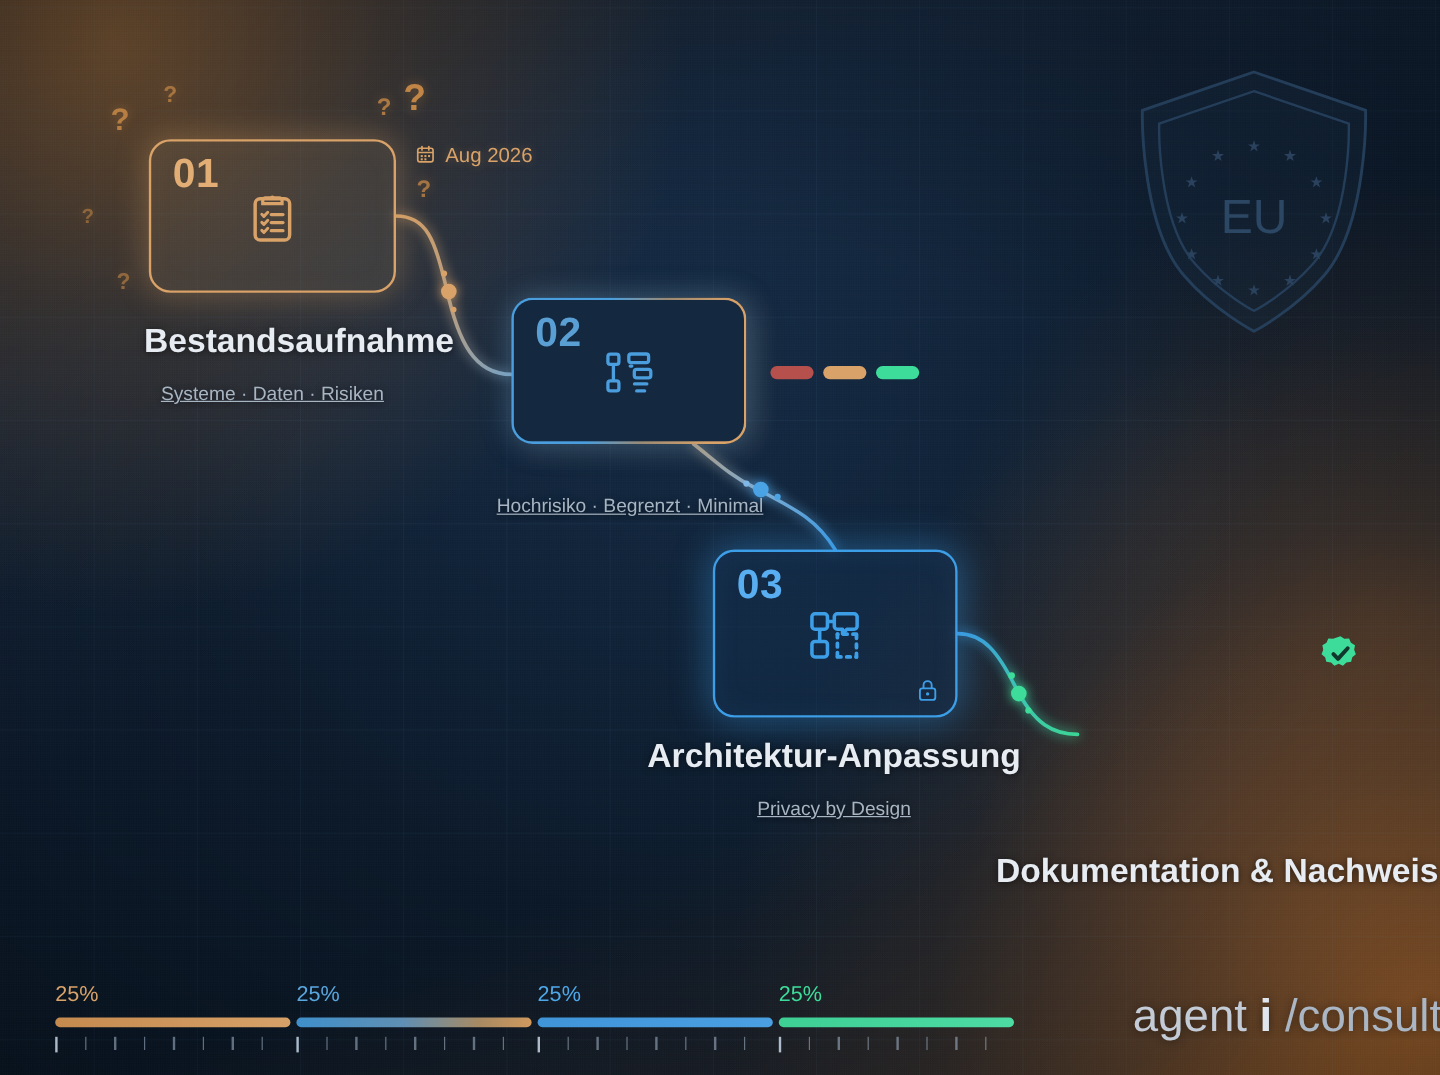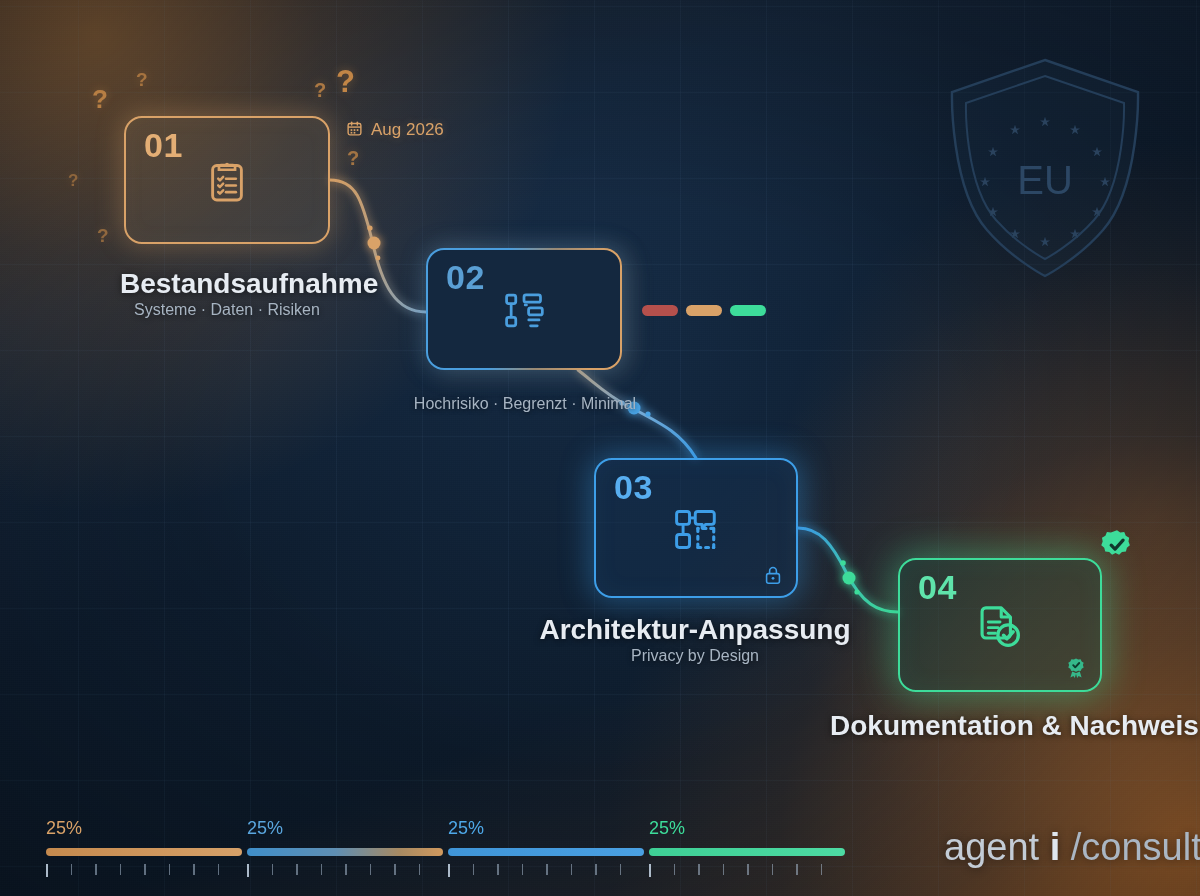--- a/index.html
+++ b/index.html
@@ -112,22 +112,23 @@
   }
   #card-04 .num{ color:#5fe3ab; }
 
   
   .caption{ position:absolute; }
   .caption .title{
     font-size:28px; font-weight:700; color:#e7ecf2; white-space:nowrap;
     text-shadow:0 1px 6px rgba(0,0,0,.55);
   }
   .caption .sub{
-    font-size:16px; color:#a7b4c2; white-space:nowrap; margin-top:1px;
+    font-size:16px; color:#a7b4c2; white-space:nowrap; margin-top:20px;
     text-shadow:0 1px 5px rgba(0,0,0,.5);
+    text-decoration:underline;
   }
 
   
   .datechip{
     position:absolute; left:346px; top:120px;
     display:flex; align-items:flex-start; gap:8px;
     color:#d9a268; font-size:17px; white-space:nowrap;
     text-shadow:0 0 8px rgba(217,162,104,.3);
   }
 
@@ -322,38 +323,20 @@
       <rect x="5" y="10.5" width="14" height="10.5" rx="2.2" fill="none" stroke="#3d9ee8" stroke-width="1.7"></rect>
       <path d="M8.3 10.5 V7.6 a3.7 3.7 0 0 1 7.4 0 V10.5" fill="none" stroke="#3d9ee8" stroke-width="1.7"></path>
       <circle cx="12" cy="15.6" r="1.5" fill="#3d9ee8"></circle>
     </svg>
   </div>
   <div class="caption" style="left:520px; top:614px; width:350px; text-align:center;">
     <div class="title">Architektur-Anpassung</div>
     <div class="sub">Privacy by Design</div>
   </div>
 
-  <div class="card" id="card-04">
-    <span class="num">04</span>
-    <svg class="glyph" width="50" height="50" viewBox="0 0 24 24">
-      <path d="M5.2 2.8 h7.4 l4.4 4.4 v8.3 a1.8 1.8 0 0 1 -1.8 1.8 h-10 a1.8 1.8 0 0 1 -1.8 -1.8 v-10.9 a1.8 1.8 0 0 1 1.8 -1.8 z" fill="none" stroke="#3ddc9a" stroke-width="1.5" stroke-linejoin="round"></path>
-      <polyline points="12.6,2.8 12.6,7.2 17,7.2" fill="none" stroke="#3ddc9a" stroke-width="1.5" stroke-linejoin="round"></polyline>
-      <line x1="6.4" y1="9.6" x2="12" y2="9.6" stroke="#3ddc9a" stroke-width="1.4" stroke-linecap="round"></line>
-      <line x1="6.4" y1="12.3" x2="11" y2="12.3" stroke="#3ddc9a" stroke-width="1.4" stroke-linecap="round"></line>
-      <line x1="6.4" y1="15" x2="9.8" y2="15" stroke="#3ddc9a" stroke-width="1.4" stroke-linecap="round"></line>
-      <circle cx="15.9" cy="15.9" r="4.9" fill="none" stroke="#3ddc9a" stroke-width="1.6"></circle>
-      <polyline points="13.7,16 15.3,17.6 18.3,14.3" fill="none" stroke="#3ddc9a" stroke-width="1.7" stroke-linecap="round" stroke-linejoin="round"></polyline>
-    </svg>
-    <svg class="corner" width="24" height="24" viewBox="0 0 24 24">
-      <path d="M12 2.4 l2.2 1.1 2.4 -.3 1.1 2.2 2 1.4 -.8 2.3 .8 2.3 -2 1.4 -1.1 2.2 -2.4 -.3 -2.2 1.1 -2.2 -1.1 -2.4 .3 -1.1 -2.2 -2 -1.4 .8 -2.3 -.8 -2.3 2 -1.4 1.1 -2.2 2.4 .3 z" fill="#35b88a"></path>
-      <polyline points="9.2,9.2 11.2,11.3 15.2,7" fill="none" stroke="#0e3b2d" stroke-width="1.9" stroke-linecap="round" stroke-linejoin="round"></polyline>
-      <path d="M8.2 15.6 L6.4 21.4 L9.4 19.9 L10.8 22 L12.2 17.2 Z" fill="#35b88a"></path>
-      <path d="M15.8 15.6 L17.6 21.4 L14.6 19.9 L13.2 22 L11.8 17.2 Z" fill="#35b88a"></path>
-    </svg>
-  </div>
   <svg style="position:absolute; left:1100px; top:528px;" width="34" height="34" viewBox="0 0 24 24">
     <path d="M12 1.6 l2.3 1.5 2.8 -.2 1.1 2.5 2.4 1.4 -.5 2.7 1 2.6 -2.1 1.8 -.7 2.7 -2.8 .4 -2 1.9 -2.5 -1.2 -2.5 1.2 -2 -1.9 -2.8 -.4 -.7 -2.7 -2.1 -1.8 1 -2.6 -.5 -2.7 2.4 -1.4 1.1 -2.5 2.8 .2 z" fill="#3ddc9a"></path>
     <polyline points="7.9,12.1 10.6,14.9 16.3,8.6" fill="none" stroke="#10372c" stroke-width="2.3" stroke-linecap="round" stroke-linejoin="round"></polyline>
   </svg>
   <div class="caption" style="left:830px; top:710px; width:350px; text-align:right;">
     <div class="title">Dokumentation &amp; Nachweis</div>
   </div>
 
   <div class="progress">
 

